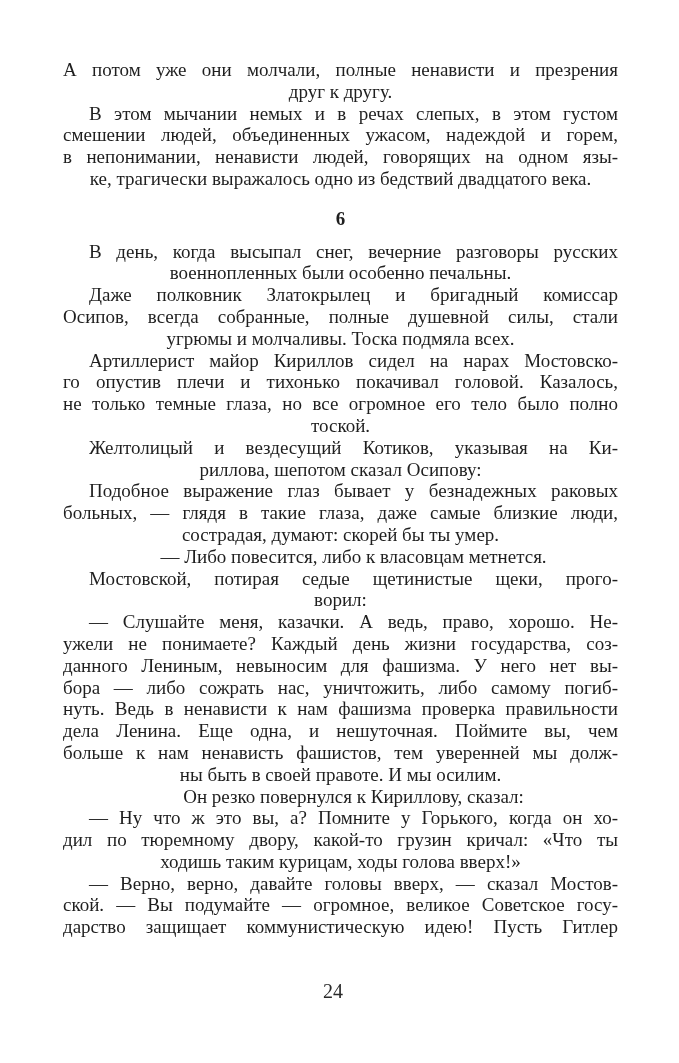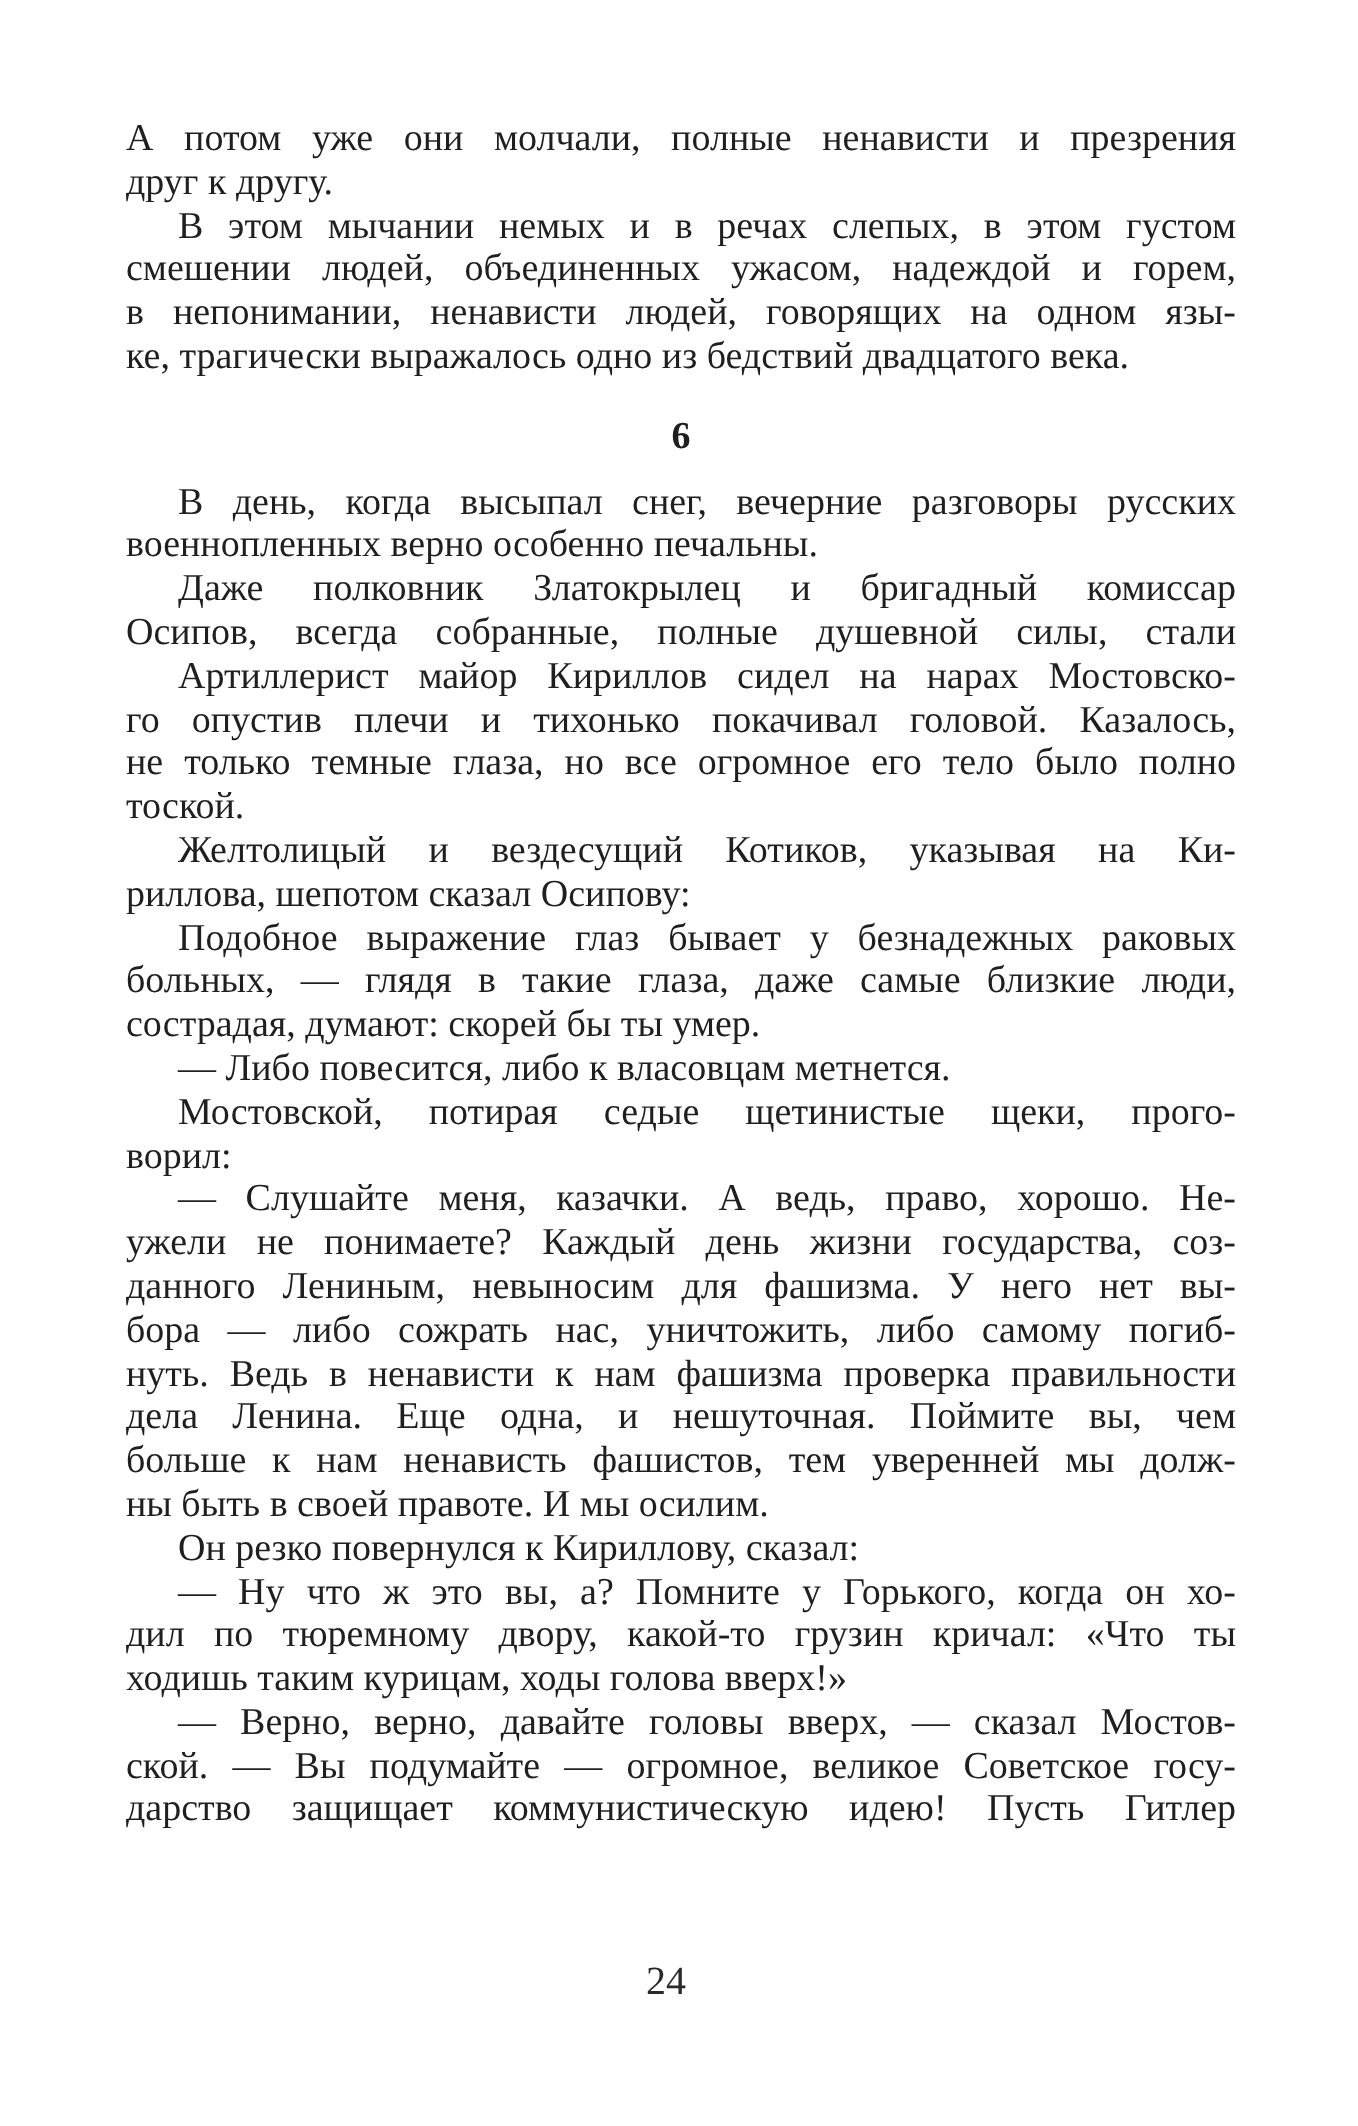--- a/index.html
+++ b/index.html
@@ -19,21 +19,21 @@
   .text-block {
     position: absolute;
     left: 63px;
     top: 59px;
     width: 555px;
     font-size: 19px;
     line-height: 21.8px;
   }
   .para { margin: 0; padding: 0; }
   .line {
-    text-align: left;
+    text-align: center;
     white-space: normal;
   }
   .line.just {
     text-align: justify;
     text-align-last: justify;
   }
   .line.first-indent {
     padding-left: 26px;
   }
   .section-heading {
@@ -63,25 +63,26 @@
       </div>
       <div class="para">
         <div class="line just first-indent">В этом мычании немых и в речах слепых, в этом густом</div>
         <div class="line just">смешении людей, объединенных ужасом, надеждой и горем,</div>
         <div class="line just">в непонимании, ненависти людей, говорящих на одном язы-</div>
         <div class="line">ке, трагически выражалось одно из бедствий двадцатого века.</div>
       </div>
       <div class="section-heading">6</div>
       <div class="para">
         <div class="line just first-indent">В день, когда высыпал снег, вечерние разговоры русских</div>
-        <div class="line">военнопленных верно особенно печальны.</div>
+        <div class="line">военнопленных были особенно печальны.</div>
       </div>
       <div class="para">
         <div class="line just first-indent">Даже полковник Златокрылец и бригадный комиссар</div>
         <div class="line just">Осипов, всегда собранные, полные душевной силы, стали</div>
+        <div class="line">угрюмы и молчаливы. Тоска подмяла всех.</div>
       </div>
       <div class="para">
         <div class="line just first-indent">Артиллерист майор Кириллов сидел на нарах Мостовско-</div>
         <div class="line just">го опустив плечи и тихонько покачивал головой. Казалось,</div>
         <div class="line just">не только темные глаза, но все огромное его тело было полно</div>
         <div class="line">тоской.</div>
       </div>
       <div class="para">
         <div class="line just first-indent">Желтолицый и вездесущий Котиков, указывая на Ки-</div>
         <div class="line">риллова, шепотом сказал Осипову:</div>

